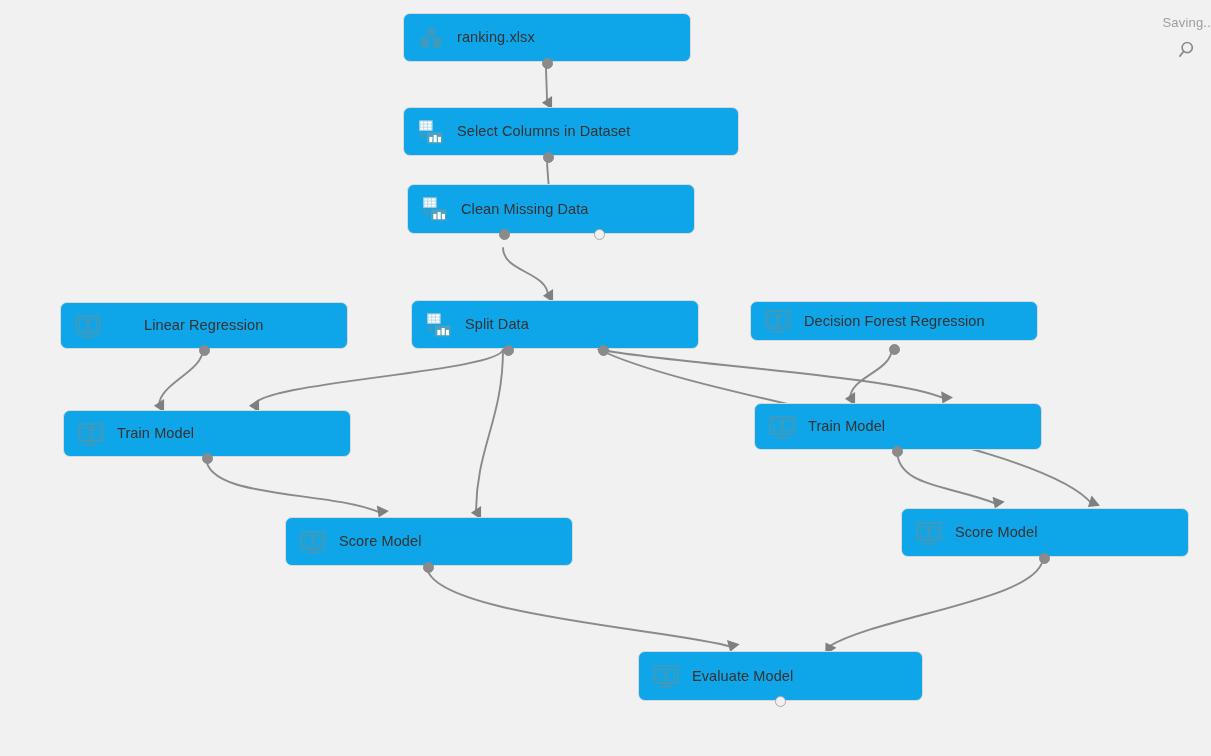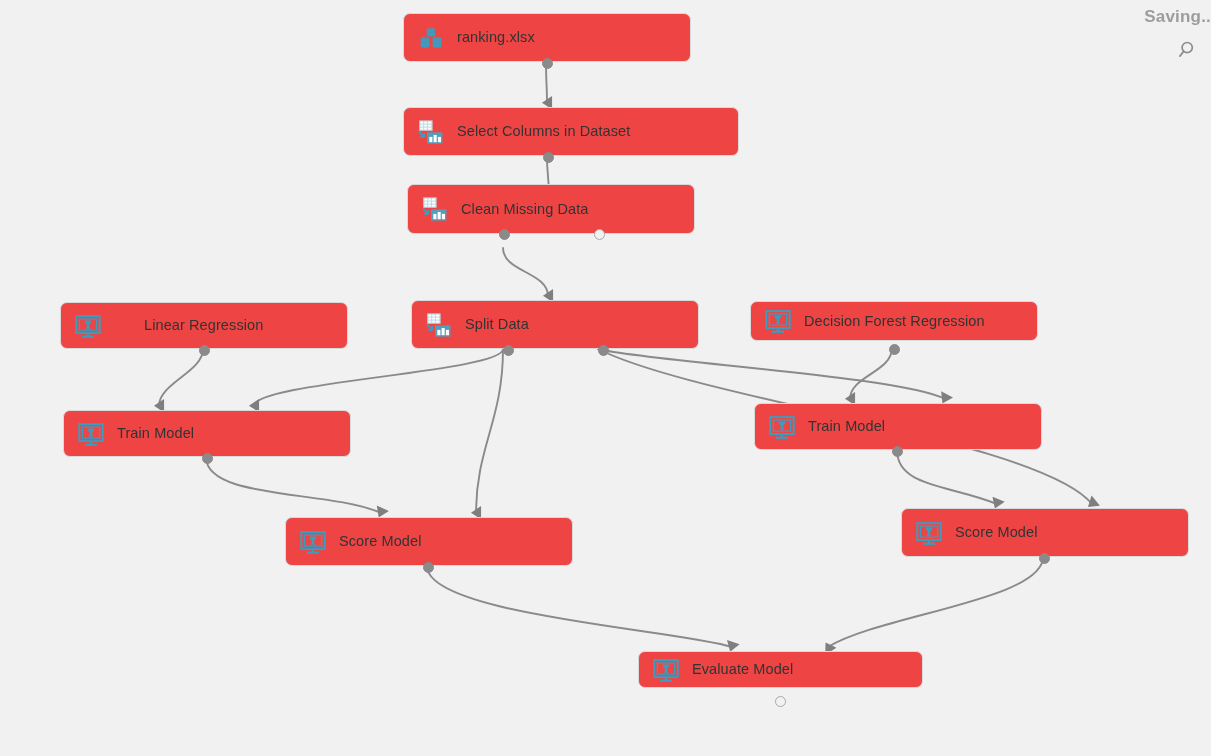--- a/index.html
+++ b/index.html
@@ -25,21 +25,21 @@
     position: absolute;
     left: 0;
     top: 0;
     width: 1211px;
     height: 756px;
     pointer-events: none;
   }
   .node {
     position: absolute;
     box-sizing: border-box;
-    background: #ef4444;
+    background: #0ea5e9;
     border: 1px solid #d9d9d9;
     border-radius: 7px;
     display: flex;
     align-items: center;
     padding-left: 13px;
     box-shadow: 0 0 0 0 rgba(0,0,0,0);
   }
   .node-icon {
     width: 28px;
     height: 28px;
@@ -65,26 +65,25 @@
     background: #8a8a8a;
     border: 1px solid #8a8a8a;
   }
   .port.hollow {
     background: #f1f1f1;
     border: 1.4px solid #a9a9a9;
   }
   #saving-status {
     position: absolute;
     right: 0px;
-    top: 7px;
-    font-size: 17px;
+    top: 15px;
+    font-size: 13px;
     color: #9d9d9d;
     white-space: nowrap;
     letter-spacing: 0.2px;
-    font-weight: bold;
   }
   #search-button {
     position: absolute;
     right: 10px;
     top: 38px;
     width: 24px;
     height: 24px;
   }
 </style>
 </head>
@@ -281,21 +280,21 @@
       <rect x="2.3" y="4.1" width="23.4" height="17.0" fill="none" stroke="#3e9bbd" stroke-width="2.0"></rect>
       <rect x="5.4" y="7.0" width="17.2" height="11.2" fill="none" stroke="#3e9bbd" stroke-width="1.3"></rect>
       <path d="M 10.6 8.5 L 17.4 8.5 L 17.4 10.1 L 15.3 12.4 L 15.3 15.6 L 17.0 16.7 L 11.0 16.7 L 12.7 15.6 L 12.7 12.4 L 10.6 10.1 Z" fill="#3e9bbd"></path>
       <rect x="12.8" y="21.1" width="2.4" height="3.1" fill="#3e9bbd"></rect>
       <rect x="8.0" y="23.7" width="12.0" height="2.2" fill="#3e9bbd"></rect>
     </g>
   </svg>
         <span class="node-label">Score Model</span>
         <div class="port filled" style="left: 136.5px; top: 43.5px;"></div>
       </div>
-      <div class="node" style="left: 638px; top: 651px; width: 285px; height: 37px;">
+      <div class="node" style="left: 638px; top: 651px; width: 285px; height: 50px;">
         <svg class="node-icon" viewBox="0 0 28 28">
     <g>
       <rect x="2.3" y="4.1" width="23.4" height="17.0" fill="none" stroke="#3e9bbd" stroke-width="2.0"></rect>
       <rect x="5.4" y="7.0" width="17.2" height="11.2" fill="none" stroke="#3e9bbd" stroke-width="1.3"></rect>
       <path d="M 10.6 8.5 L 17.4 8.5 L 17.4 10.1 L 15.3 12.4 L 15.3 15.6 L 17.0 16.7 L 11.0 16.7 L 12.7 15.6 L 12.7 12.4 L 10.6 10.1 Z" fill="#3e9bbd"></path>
       <rect x="12.8" y="21.1" width="2.4" height="3.1" fill="#3e9bbd"></rect>
       <rect x="8.0" y="23.7" width="12.0" height="2.2" fill="#3e9bbd"></rect>
     </g>
   </svg>
         <span class="node-label">Evaluate Model</span>

